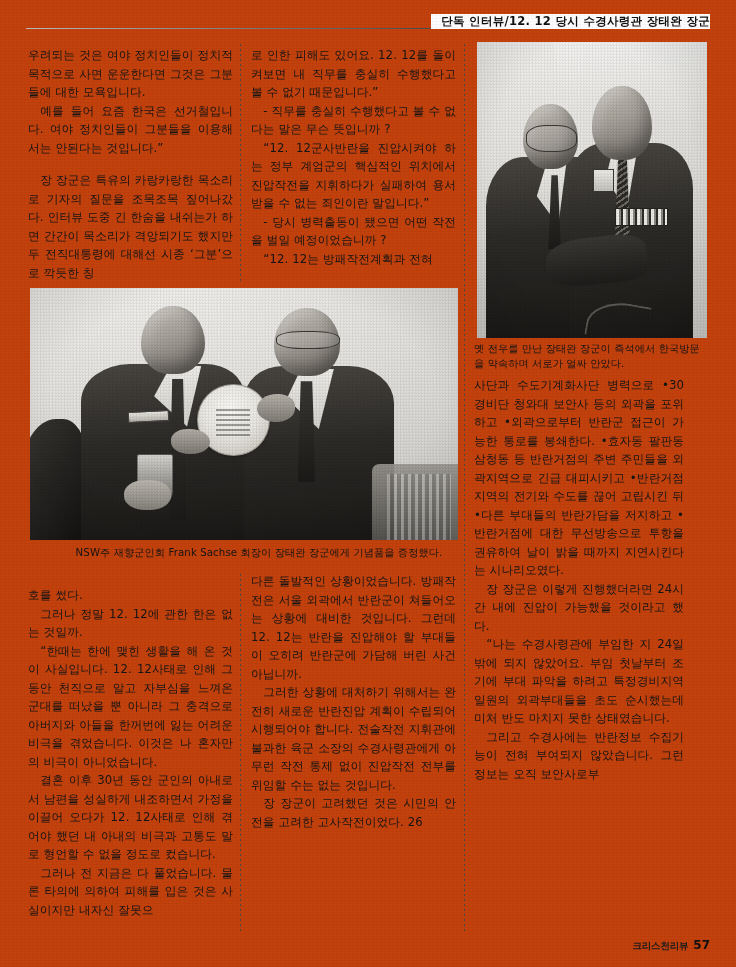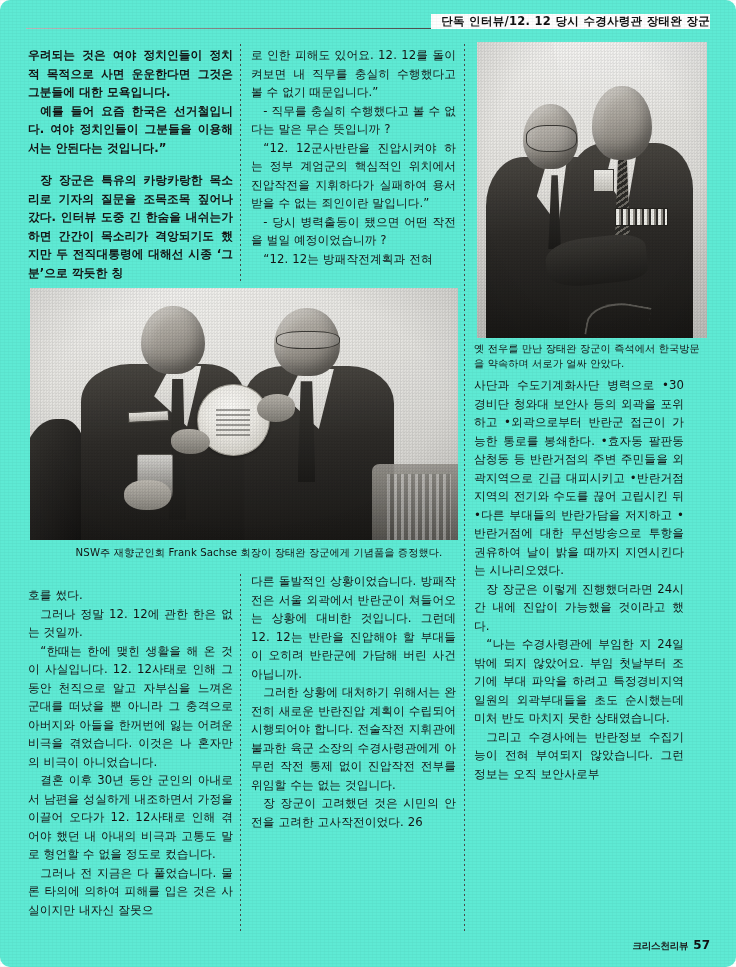--- a/index.html
+++ b/index.html
@@ -13,22 +13,21 @@
     overflow: hidden;
     font-family: "DejaVu Sans", "Liberation Sans", sans-serif;
     color: #1a1a1a;
     position: relative;
   }
 
   
   .page {
     position: absolute;
     inset: 0;
-    background: #5eead4;
-    border-radius: 10px;
+    background: #c2410c;
   }
 
   
   .grain {
     position: absolute;
     inset: 0;
     pointer-events: none;
     opacity: .055;
     background-image:
       repeating-linear-gradient(0deg, rgba(0,0,0,.5) 0 1px, transparent 1px 3px),
@@ -84,21 +83,21 @@
   .col p.dash { text-indent: 1.05em; }
 
   
   .vrule {
     position: absolute;
     width: 1px;
     background-image: repeating-linear-gradient(180deg,#4a4a4a 0 2px, rgba(255,255,255,0) 2px 5px);
   }
 
   
-  #col-left-top   { left: 28px;  top: 46px;  width: 205px; font-weight: bold; }
+  #col-left-top   { left: 28px;  top: 46px;  width: 205px; }
   #col-mid-top    { left: 251px; top: 46px;  width: 205px; }
   #col-left-bot   { left: 28px;  top: 578px; width: 205px; margin-top: 8px; }
   #col-mid-bot    { left: 251px; top: 572px; width: 205px; }
   #col-right-bot  { left: 474px; top: 376px; width: 210px; }
 
   #vr-1 { left: 240px; top: 44px;  height: 240px; }
   #vr-2 { left: 240px; top: 574px; height: 360px; }
   #vr-3 { left: 464px; top: 44px;  height: 890px; }
 
   

